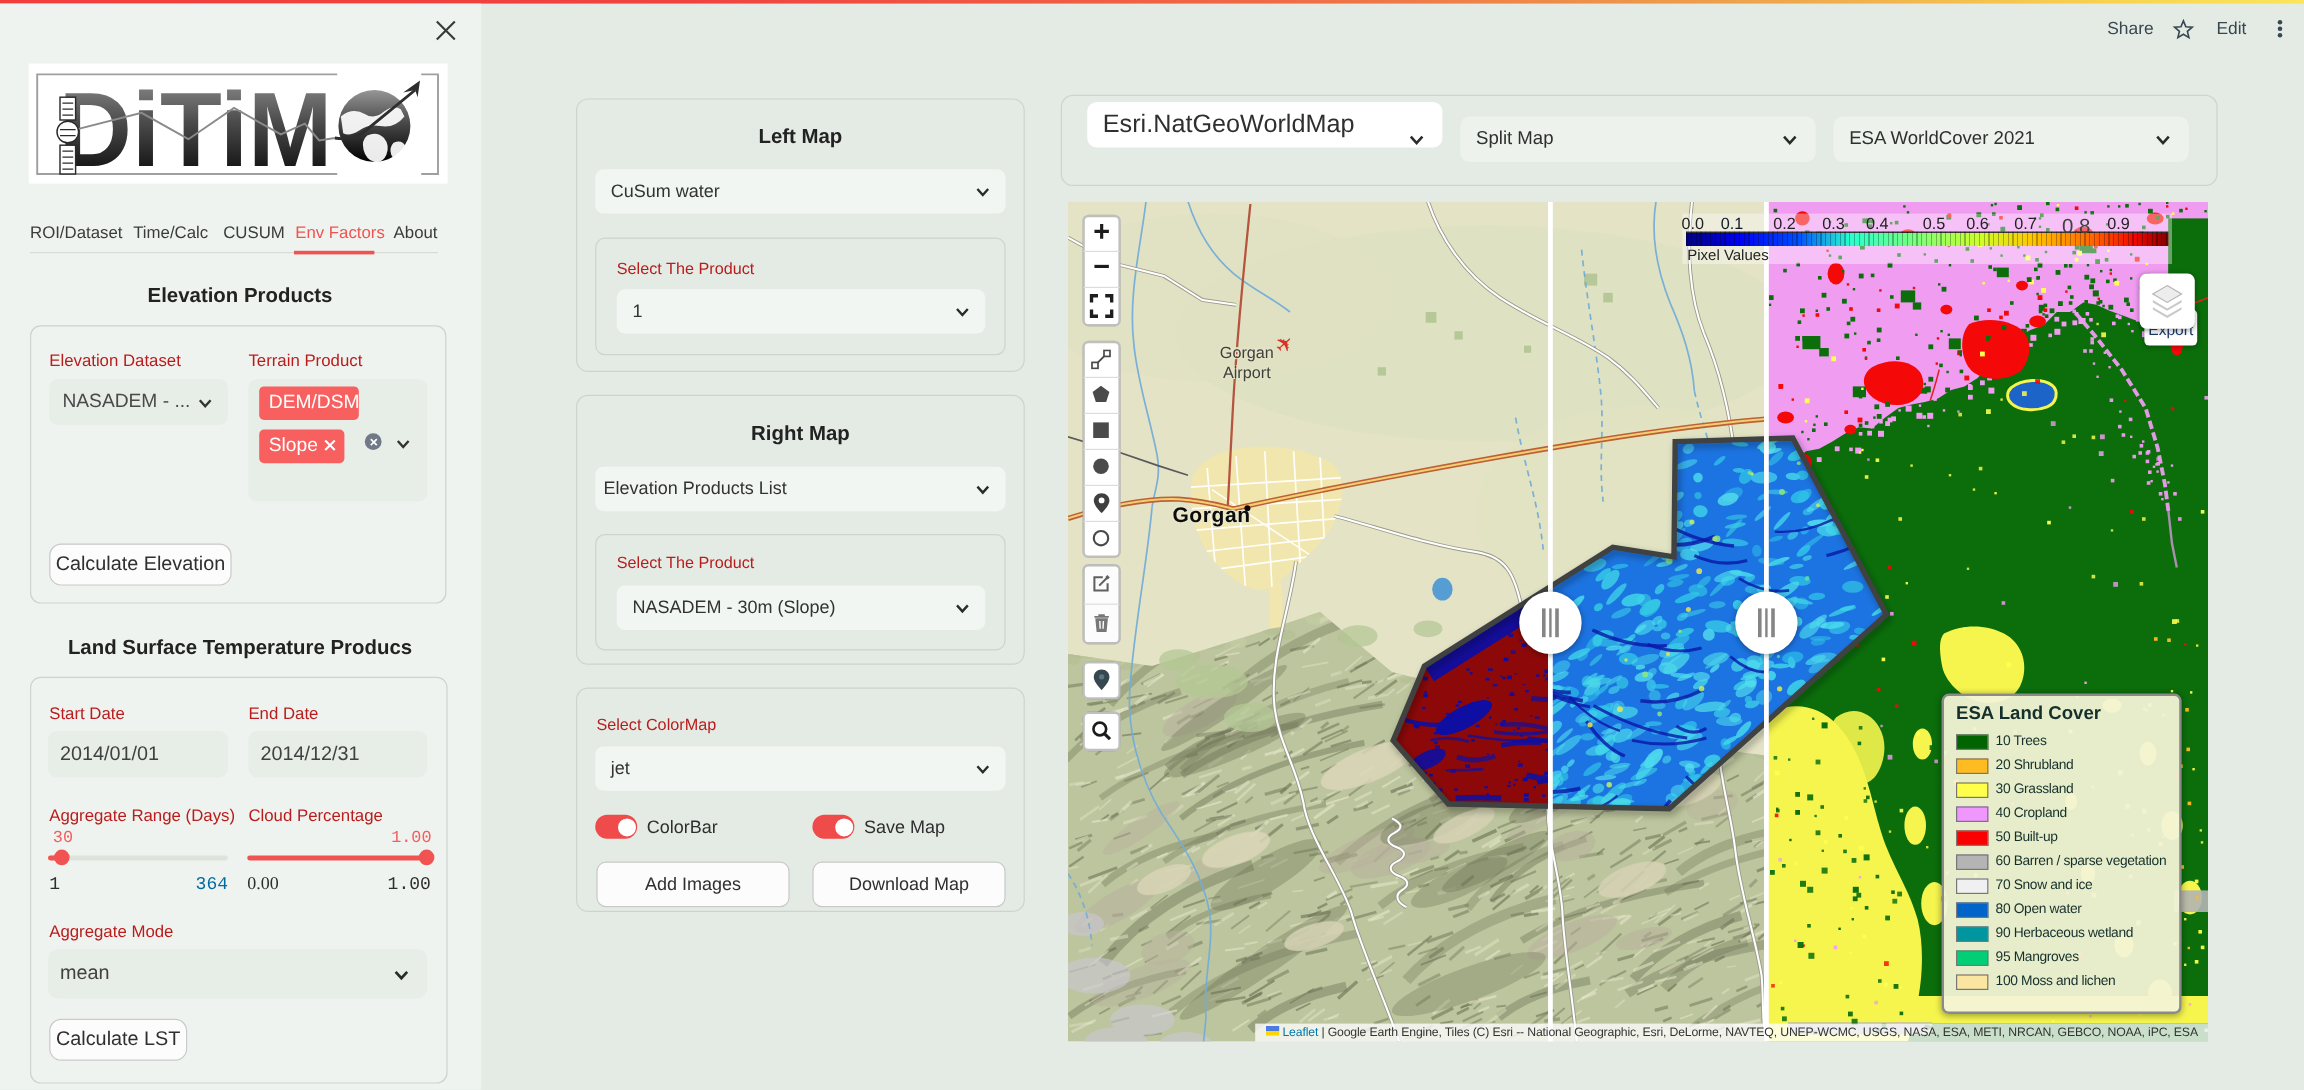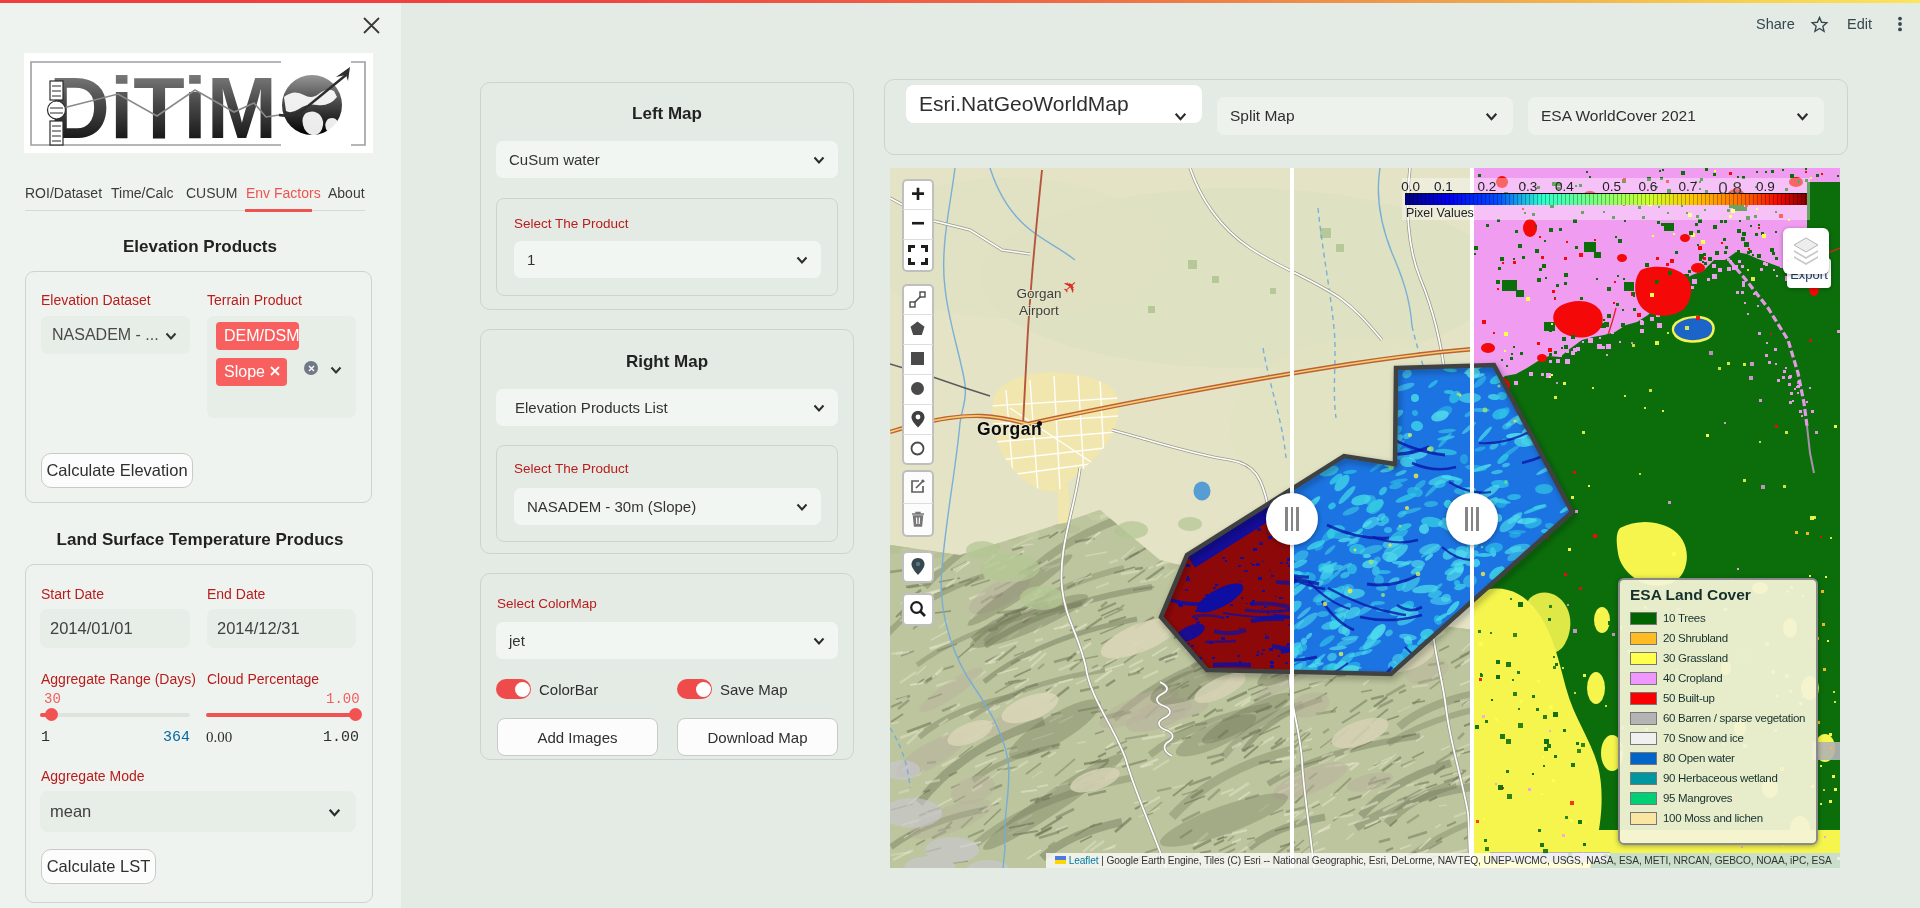--- a/index.html
+++ b/index.html
@@ -113,21 +113,21 @@
   </svg>
 <div class="card" style="left:496px;top:198px;width:342px;height:98px;border-radius:8px"></div>
 <div class="lbl" style="left:514px;top:216px">Select The Product</div>
 <div class="sel" style="left:514px;top:241px;width:307px;height:37px;background:#f2f6f2;font-size:15px;line-height:37px;padding-left:13px;color:#333">1</div>
 <svg class="abs" style="left:795px;top:253px" width="14" height="14" viewBox="0 0 14 14">
     <path d="M2.5,4.5 L7,9.5 L11.5,4.5" fill="none" stroke="#2b2b2b" stroke-width="2"></path>
   </svg>
 
 <div class="card" style="left:480px;top:329px;width:374px;height:225px;border-radius:10px"></div>
 <div class="tit" style="left:480px;top:352px;width:374px">Right Map</div>
-<div class="sel" style="left:496px;top:389px;width:342px;height:37px;background:#f2f6f2;font-size:15px;line-height:37px;padding-left:19px;color:#333">Elevation Products List</div>
+<div class="sel" style="left:496px;top:389px;width:342px;height:37px;background:#f2f6f2;font-size:15px;line-height:37px;padding-left:7px;color:#333">Elevation Products List</div>
 <svg class="abs" style="left:812px;top:401px" width="14" height="14" viewBox="0 0 14 14">
     <path d="M2.5,4.5 L7,9.5 L11.5,4.5" fill="none" stroke="#2b2b2b" stroke-width="2"></path>
   </svg>
 <div class="card" style="left:496px;top:445px;width:342px;height:97px;border-radius:8px"></div>
 <div class="lbl" style="left:514px;top:461px">Select The Product</div>
 <div class="sel" style="left:514px;top:488px;width:307px;height:37px;background:#f2f6f2;font-size:15px;line-height:37px;padding-left:13px;color:#333">NASADEM - 30m (Slope)</div>
 <svg class="abs" style="left:795px;top:500px" width="14" height="14" viewBox="0 0 14 14">
     <path d="M2.5,4.5 L7,9.5 L11.5,4.5" fill="none" stroke="#2b2b2b" stroke-width="2"></path>
   </svg>
 

